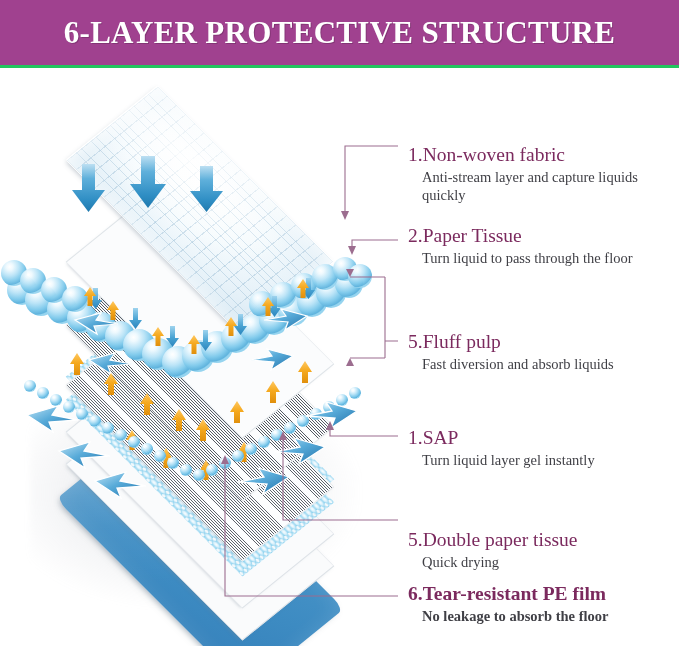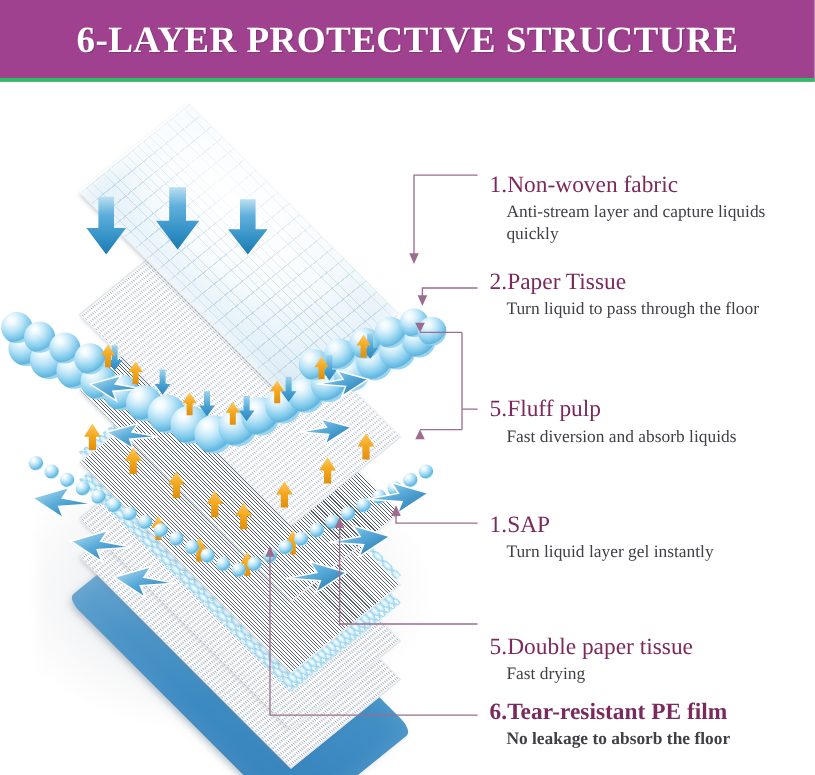--- a/index.html
+++ b/index.html
@@ -413,21 +413,21 @@
     <div class="callout-desc">Fast diversion and absorb liquids</div>
   </div>
 
   <div class="callout" id="c4">
     <div class="callout-title">1.SAP</div>
     <div class="callout-desc">Turn liquid layer gel instantly</div>
   </div>
 
   <div class="callout" id="c5">
     <div class="callout-title">5.Double paper tissue</div>
-    <div class="callout-desc">Fast drying</div>
+    <div class="callout-desc">Quick drying</div>
   </div>
 
   <div class="callout" id="c6">
     <div class="callout-title">6.Tear-resistant PE film</div>
     <div class="callout-desc">No leakage to absorb the floor</div>
   </div>
 
 </div>
 
 </body></html>

